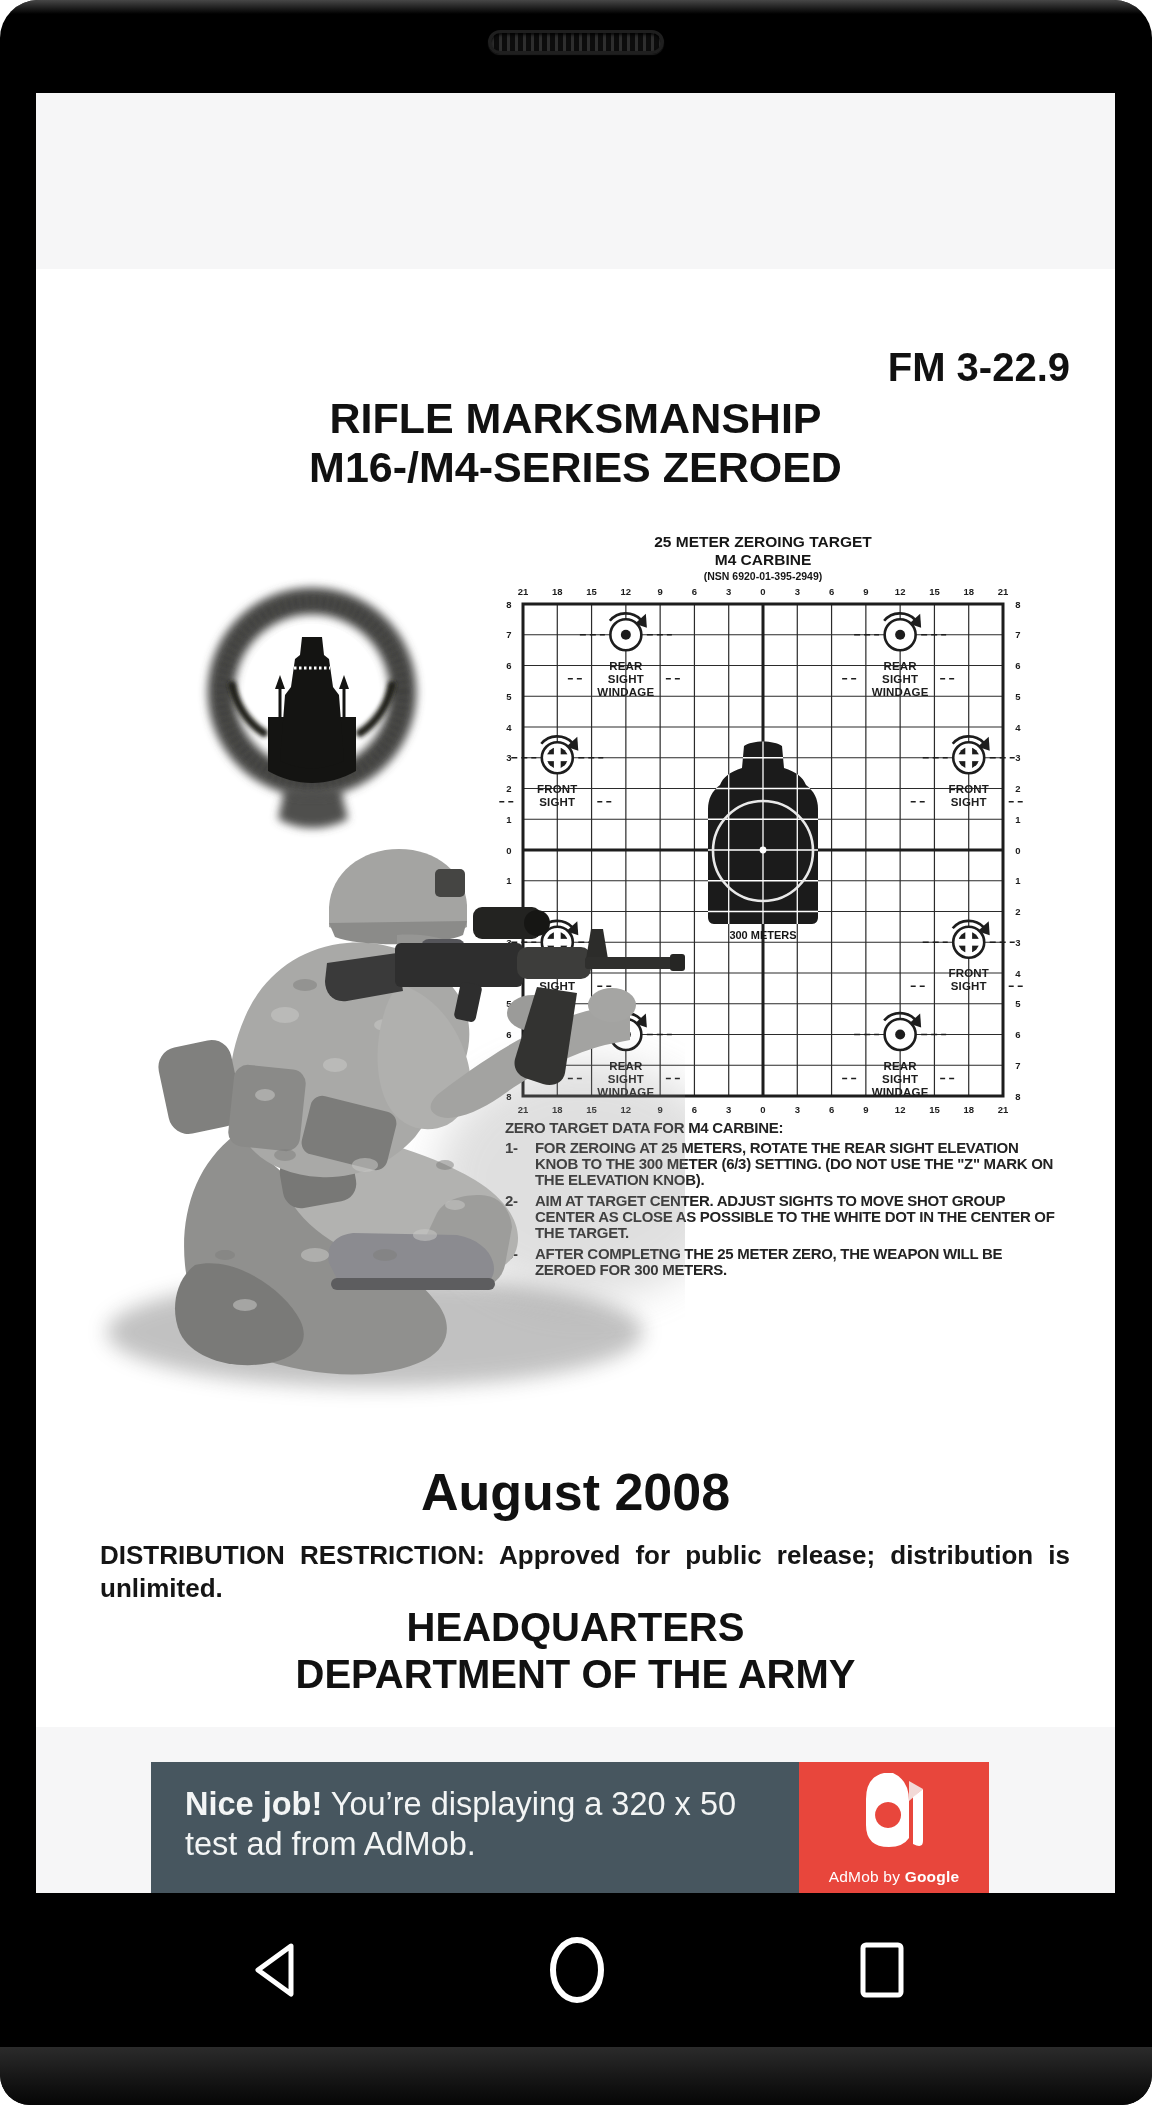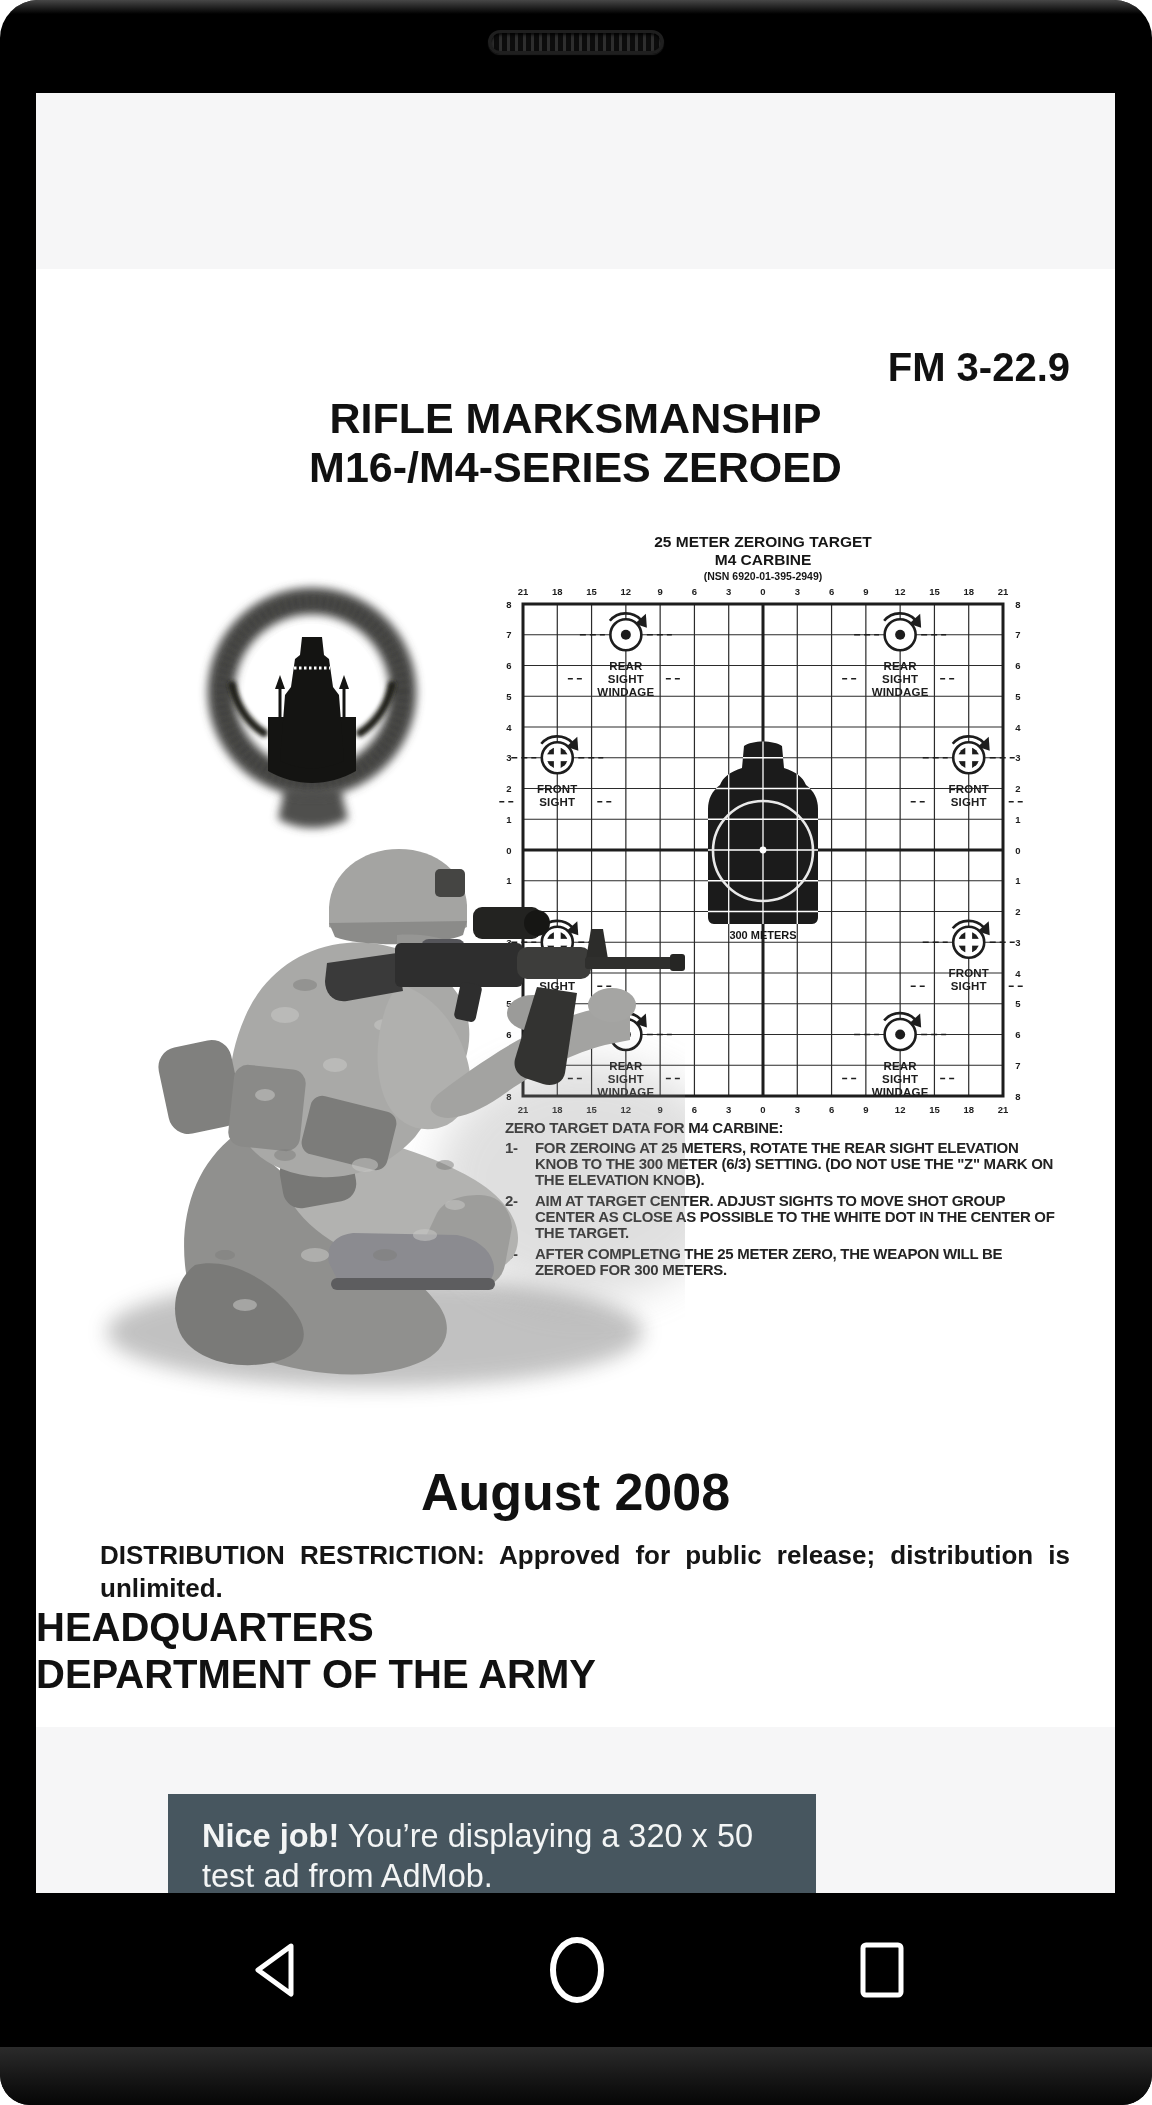--- a/index.html
+++ b/index.html
@@ -32,23 +32,23 @@
   .note{display:flex;margin-bottom:5px;}
   .note .num{width:30px;flex:0 0 30px;}
   .note .body{width:520px;}
   .u{}
 
   .soldier{position:absolute;left:49px;top:742px;width:600px;height:620px;}
 
   .pub-date{position:absolute;top:1369px;left:0;width:100%;text-align:center;font-size:52px;font-weight:bold;color:#111;}
   .distribution{position:absolute;left:64px;top:1446px;width:970px;font-size:26px;font-weight:bold;color:#151515;line-height:33px;}
   .distribution .l1{text-align:justify;text-align-last:justify;}
-  .org{position:absolute;top:1511px;left:0;width:100%;font-size:40px;line-height:47px;font-weight:bold;color:#111;}
-
-  .ad-banner{position:absolute;left:132px;top:1669px;width:838px;height:131px;display:flex;cursor:pointer;margin-top:32px;}
+  .org{position:absolute;top:1511px;left:0;width:100%;text-align:center;font-size:40px;line-height:47px;font-weight:bold;color:#111;}
+
+  .ad-banner{position:absolute;left:115px;top:1669px;width:838px;height:131px;display:flex;cursor:pointer;}
   .ad-left{width:648px;height:131px;background:#47565f;color:#f3f5f5;padding:22px 0 0 34px;
     font-size:32.5px;line-height:40px;font-weight:400;}
   .ad-left b{font-weight:bold;}
   .ad-right{position:relative;width:190px;height:131px;background:#e8463c;color:#fff;text-align:center;}
   .ad-logo{position:absolute;left:63px;top:9px;width:64px;height:82px;}
   .ad-caption{position:absolute;bottom:7px;left:0;width:100%;font-size:15.5px;color:#ffffff;letter-spacing:.2px;}
   .ad-caption .g{font-weight:bold;}
 
   .navbar{position:absolute;left:36px;top:1893px;width:1079px;height:154px;background:#000;}
   .nav-btn{position:absolute;top:0;width:120px;height:154px;display:flex;align-items:center;justify-content:center;background:transparent;border:none;padding:0;cursor:pointer;}
@@ -405,20 +405,28 @@
     <div class="org">
       <div>HEADQUARTERS</div>
       <div>DEPARTMENT OF THE ARMY</div>
     </div>
 
     <div class="ad-banner">
       <div class="ad-left" style="background: rgb(71, 86, 95);">
         <div><b>Nice job!</b><span> You’re displaying a 320 x 50</span></div>
         <div>test ad from AdMob.</div>
       </div>
+      <div class="ad-right" style="background: rgb(232, 70, 60);">
+        <svg class="ad-logo" viewBox="0 0 64 82">
+          <path d="M22,2 Q4,6 4,28 L4,54 Q4,76 27,76 Q41,76 47,67 L47,30 Q47,9 31,2 Z M26,57 a13,13 0 1 1 0.1,0 Z" fill="#ffffff" fill-rule="evenodd"></path>
+          <polygon points="47,30 61,18 47,10" fill="#f2d9d6"></polygon>
+          <path d="M51,26 L61,18 L61,70 Q61,78 51,73 Z" fill="#ffffff"></path>
+        </svg>
+        <div class="ad-caption"><span>AdMob by </span><span class="g">Google</span></div>
+      </div>
     </div>
   </div>
 
   <div class="navbar">
     <button class="nav-btn nav-back">
       <svg width="46" height="56" viewBox="0 0 46 56">
         <polygon points="40,4 7,28 40,52" fill="none" stroke="#fff" stroke-width="5" stroke-linejoin="round"></polygon>
       </svg>
     </button>
     <button class="nav-btn nav-home">

